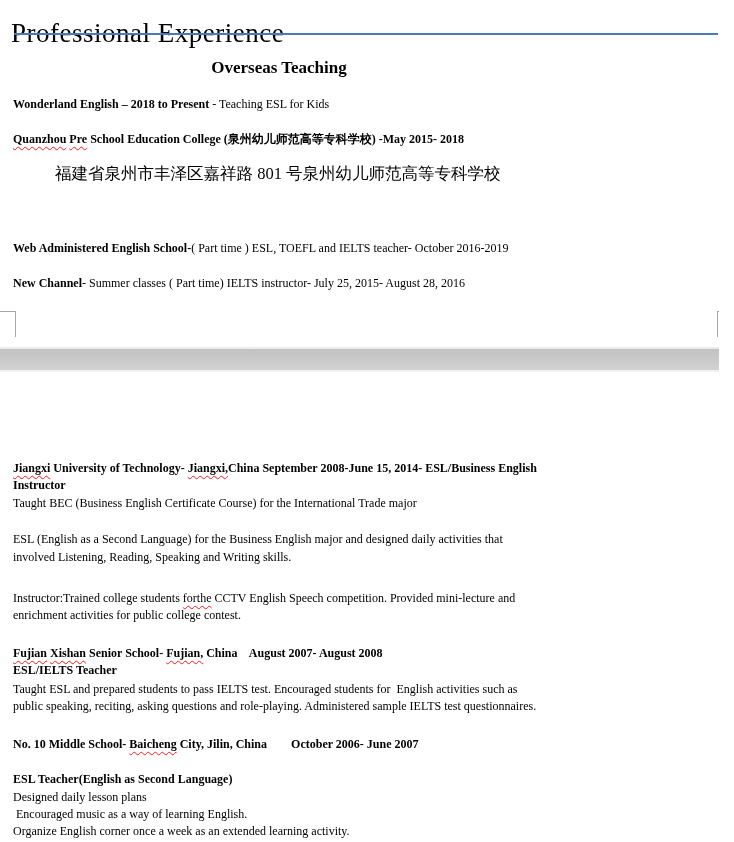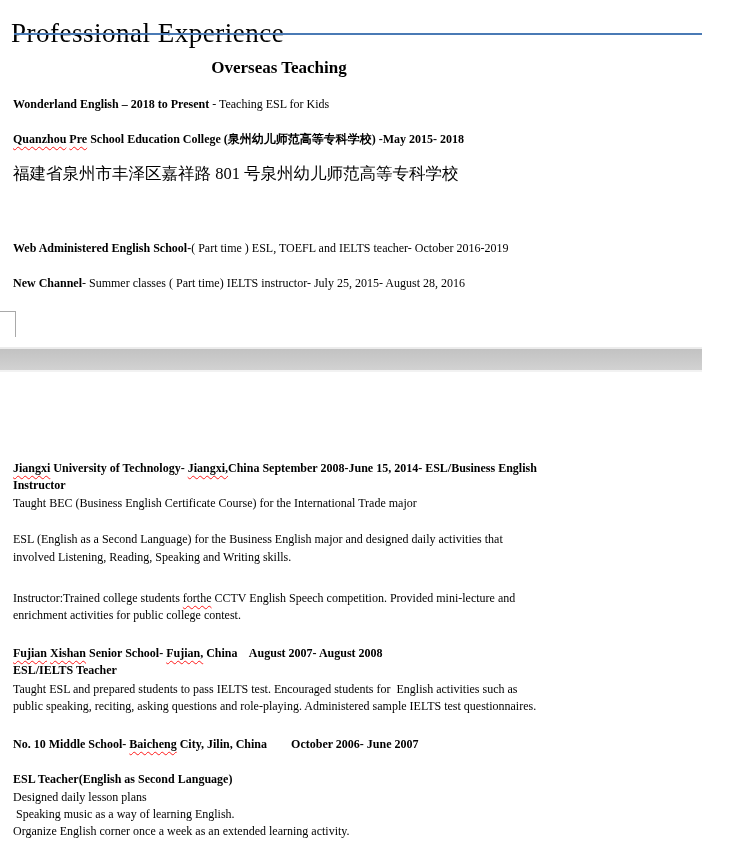--- a/index.html
+++ b/index.html
@@ -3,21 +3,21 @@
 <meta charset="utf-8">
 <style>
   html,body { margin:0; padding:0; }
   body {
     width:734px; height:842px;
     background:#ffffff;
     font-family:"Liberation Serif", serif;
     color:#000000;
     overflow:hidden;
   }
-  .canvas { position:relative; width:702px; height:842px; background:#ffffff; overflow:hidden; }
+  .canvas { position:relative; width:702px; height:842px; background:#ffffff; overflow:hidden;padding-left:17px; }
 
   .doc-title {
     position:absolute; top:0px; left:11px;
     font-size:27px; font-weight:400; letter-spacing:0.5px;
     white-space:pre;
   }
   .title-rule {
     position:absolute; top:33px; left:14px; width:704px; height:2px;
     background:#4a7ab5;
   }
@@ -34,21 +34,21 @@
   }
   .b { font-weight:bold; }
   .sp {
     text-decoration-line:underline;
     text-decoration-style:wavy;
     text-decoration-color:#ff1a1a;
     text-decoration-thickness:1px;
     text-underline-offset:3px;
     text-align:center;
   }
-  .zh { font-size:16.5px; }
+  .zh { font-size:16.5px;margin-left:42px; }
 
   .crop-mark-left {
     position:absolute; left:0; top:311px; width:15px; height:25px;
     border-top:1px solid #a9a9a9; border-right:1px solid #a9a9a9;
   }
   .crop-mark-right {
     position:absolute; left:717px; top:311px; width:17px; height:25px;
     border-top:1px solid #a9a9a9; border-left:1px solid #a9a9a9;
   }
   .page-gap {
@@ -99,16 +99,16 @@
   <div class="line" style="top:662px"><span class="b">ESL/IELTS Teacher</span></div>
 
   <div class="line" style="top:681px"><span>Taught ESL and prepared students to pass IELTS test. Encouraged students for  English activities such as</span></div>
   <div class="line" style="top:698px"><span>public speaking, reciting, asking questions and role-playing. Administered sample IELTS test questionnaires.</span></div>
 
   <div class="line" style="top:736px"><span class="b">No. 10 Middle School- </span><span class="b sp">Baicheng</span><span class="b"> City, Jilin, China        October 2006- June 2007</span></div>
 
   <div class="line" style="top:771px"><span class="b">ESL Teacher(English as Second Language)</span></div>
 
   <div class="line" style="top:789px"><span>Designed daily lesson plans</span></div>
-  <div class="line" style="top:806px"><span> Speaking music as a way of learning English.</span></div>
+  <div class="line" style="top:806px"><span> Encouraged music as a way of learning English.</span></div>
   <div class="line" style="top:823px"><span>Organize English corner once a week as an extended learning activity.</span></div>
 
 </div>
 
 </body></html>

